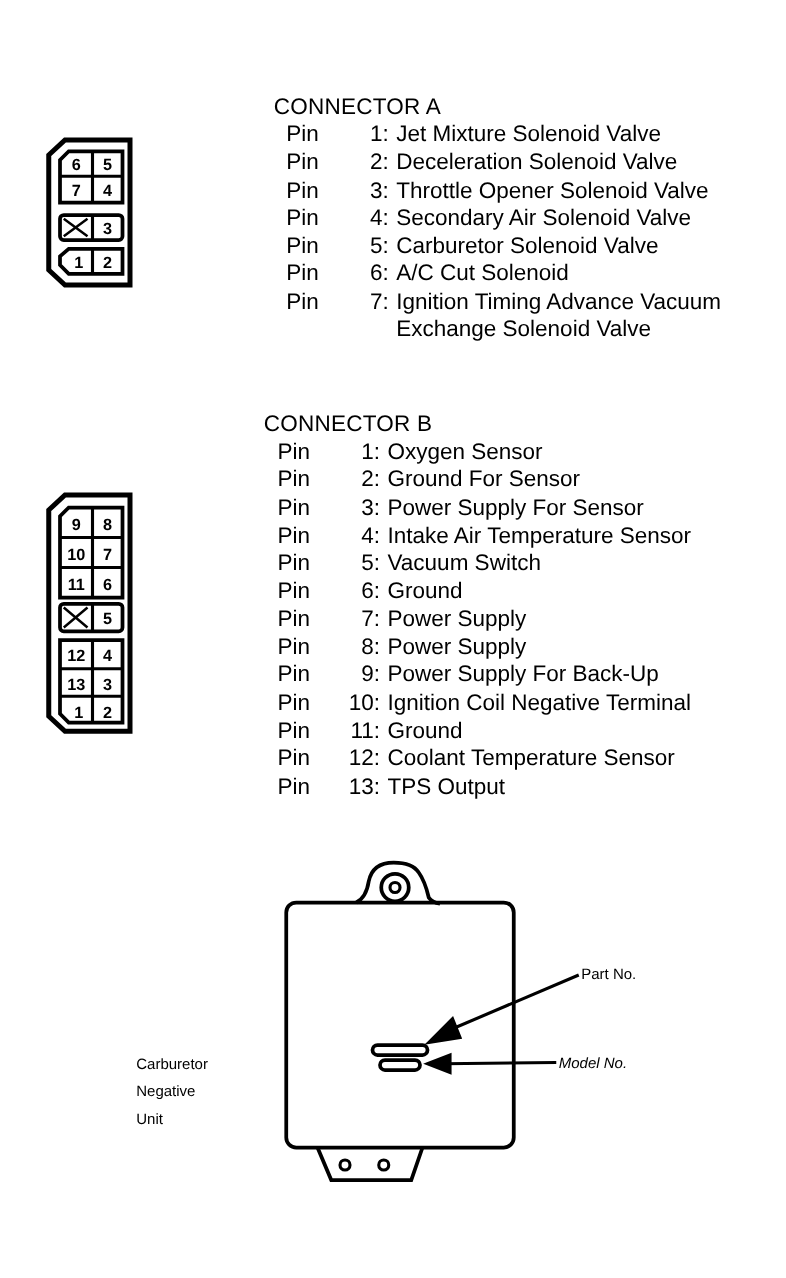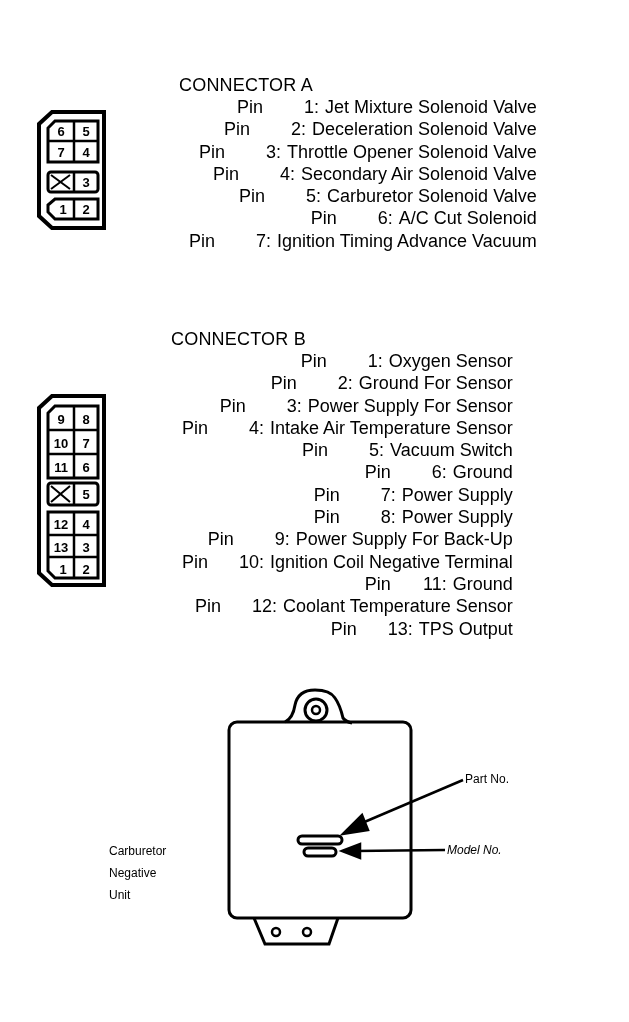--- a/index.html
+++ b/index.html
@@ -1,20 +1,20 @@
 <!DOCTYPE html>
 <html><head>
 <meta charset="utf-8">
 <style>
   html, body { margin: 0; padding: 0; background: #ffffff; }
   body { width: 629px; height: 1022px; position: relative; overflow: hidden;
          font-family: "Liberation Sans", sans-serif; color: #000; }
-  .block { position: absolute; }
+  .block { position: absolute; margin-left: 40px; }
   .title { font-size: 18px; line-height: 22px; letter-spacing: 0.2px; }
-  .pin-row { display: flex; font-size: 18px; line-height: 22.3px; white-space: nowrap; justify-content: flex-end; }
+  .pin-row { display: flex; font-size: 18px; line-height: 22.3px; white-space: nowrap; }
   .pin-word { width: 44px; padding-left: 0; }
   .pin-num { width: 38px; text-align: right; padding-right: 6px; }
   .pin-desc { }
   .cont { padding-left: 88px; }
   svg { position: absolute; left: 0; top: 0; }
   .label { position: absolute; font-size: 12px; line-height: 22px; }
 </style>
 </head>
 <body>
 
@@ -128,20 +128,21 @@
       <div class="pin-row">
         <span class="pin-word">Pin</span>
         <span class="pin-num">6:</span>
         <span class="pin-desc">A/C Cut Solenoid</span>
       </div>
       <div class="pin-row">
         <span class="pin-word">Pin</span>
         <span class="pin-num">7:</span>
         <span class="pin-desc">Ignition Timing Advance Vacuum</span>
       </div>
+      <div class="pin-row cont">Exchange Solenoid Valve</div>
     </div>
 </div>
 
 <div class="block" style="left:171px; top:328px;">
   <div class="title">CONNECTOR B</div>
   <div id="pins-b" style="margin-left:11px;">
       <div class="pin-row">
         <span class="pin-word">Pin</span>
         <span class="pin-num">1:</span>
         <span class="pin-desc">Oxygen Sensor</span>

